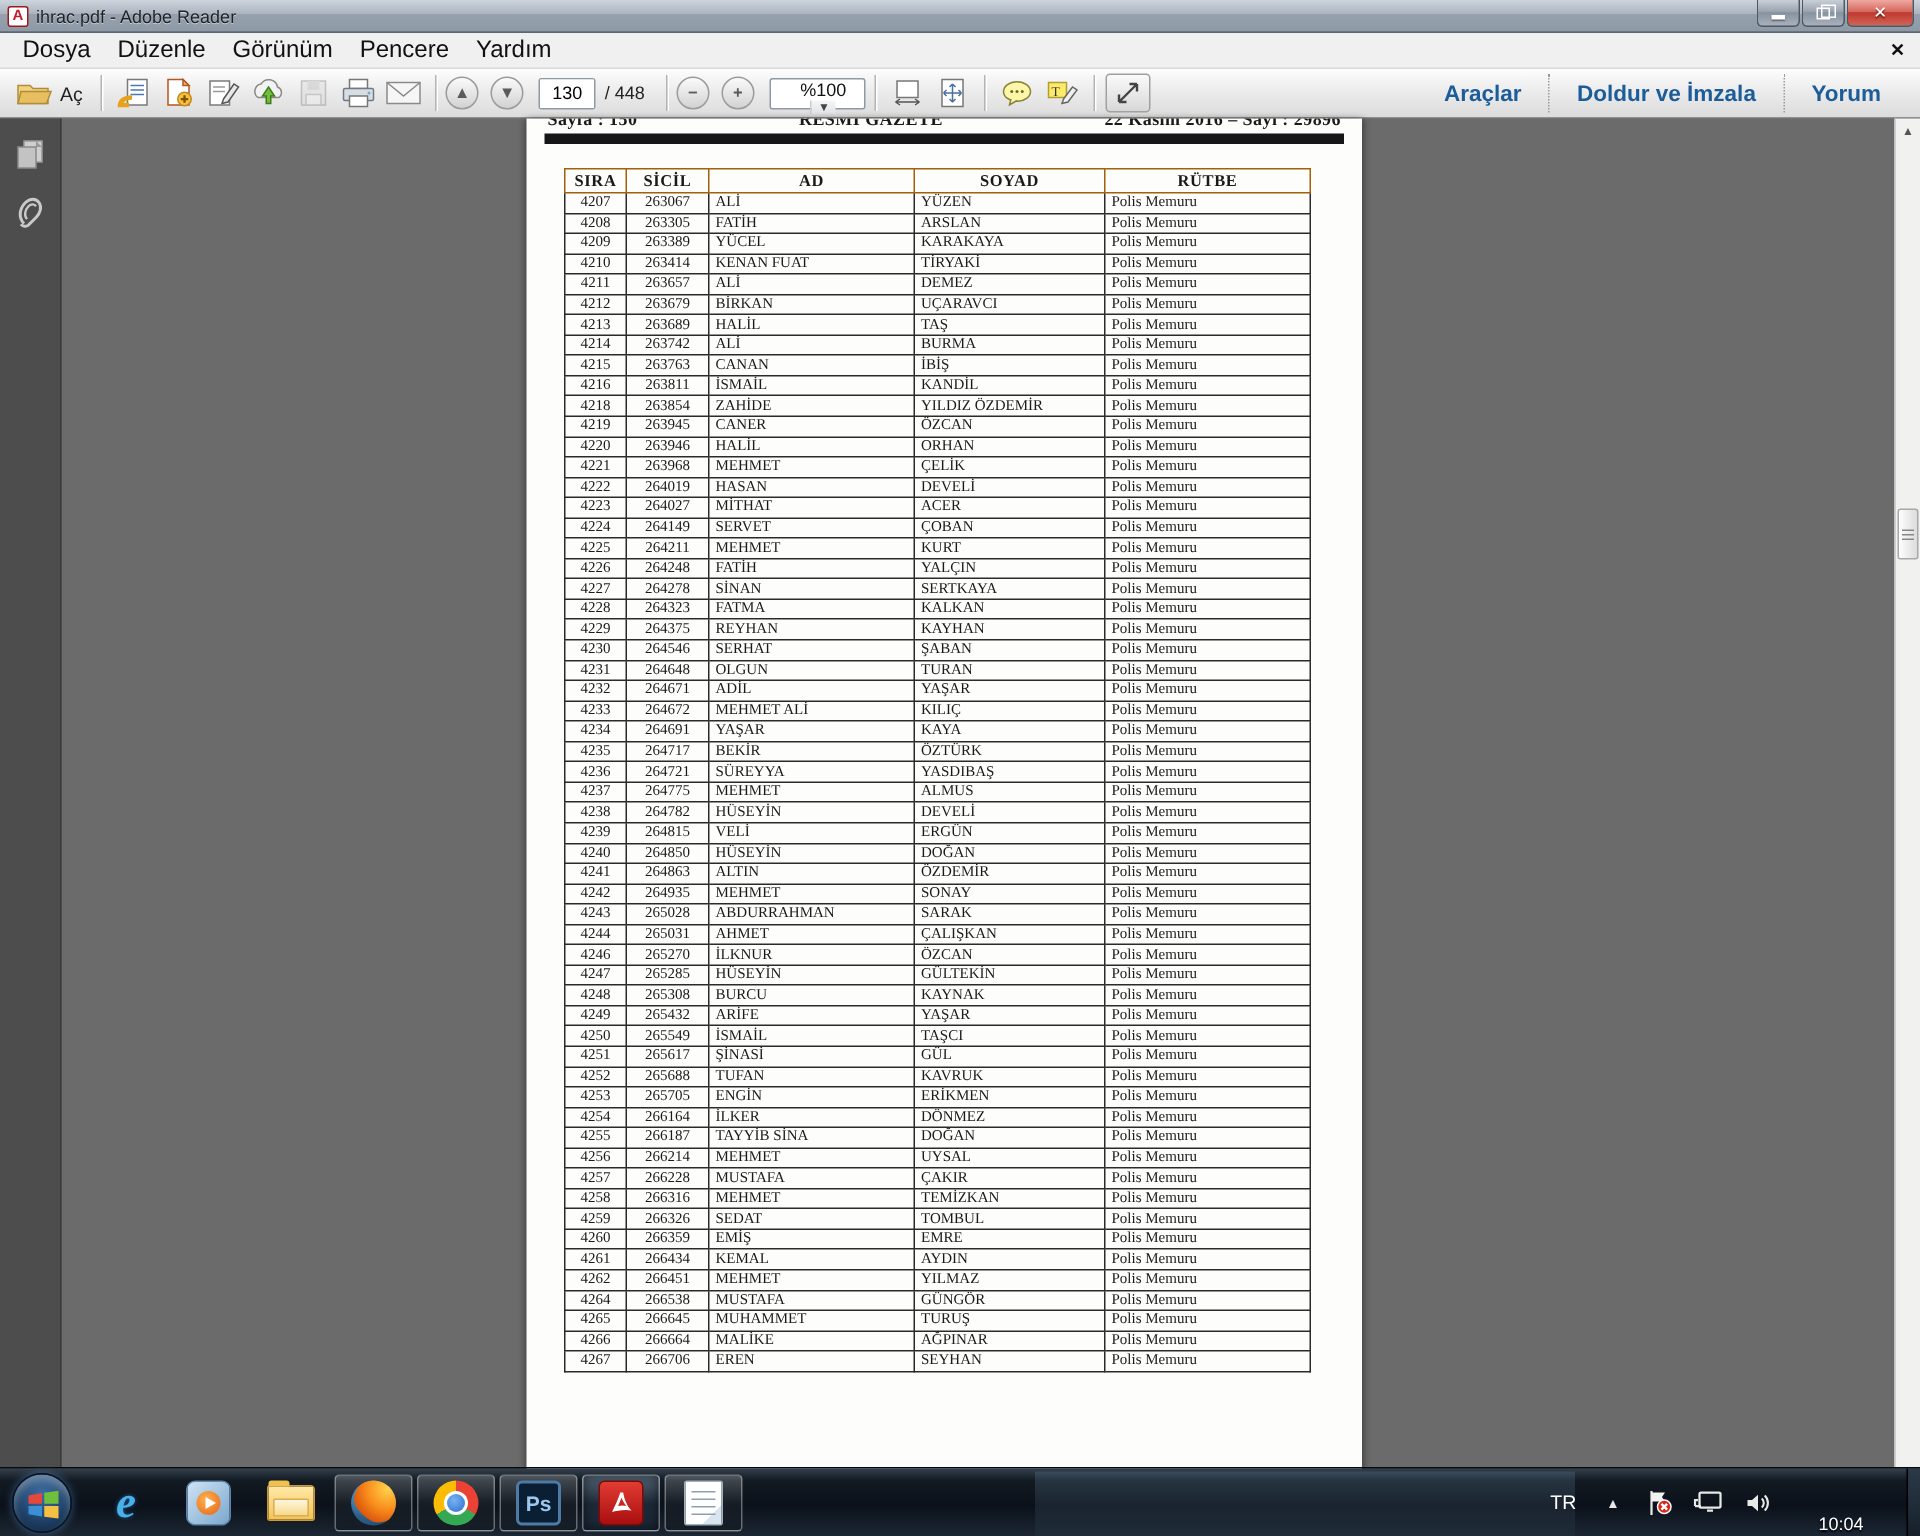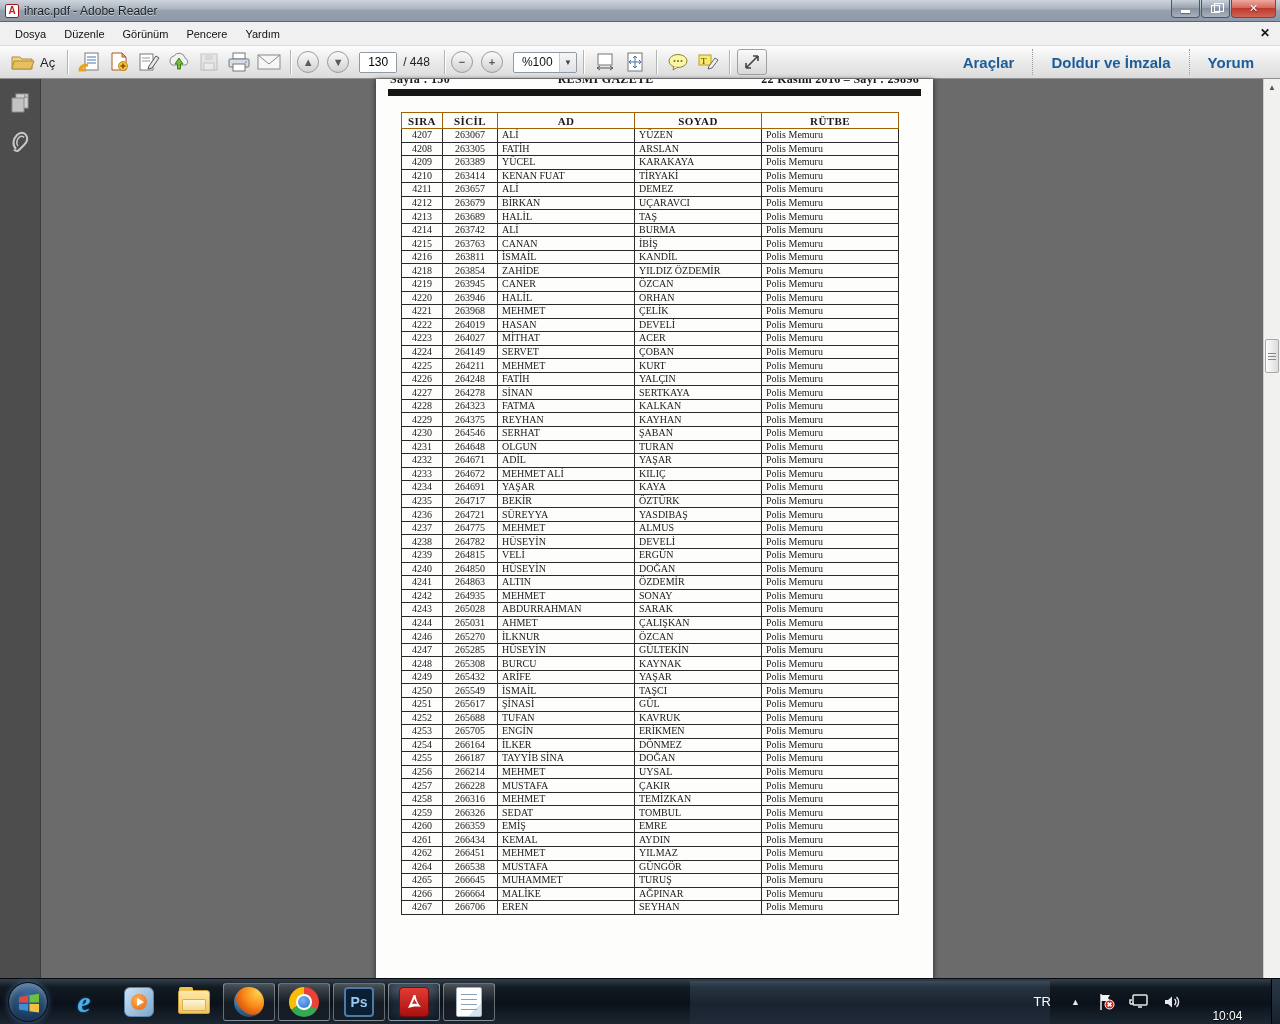--- a/index.html
+++ b/index.html
@@ -18,57 +18,57 @@
     justify-content:center; font-size:11px; color:#fff; background:linear-gradient(180deg,#c8cfd7,#9aa4b0 45%,#8792a0 50%,#a8b1bc);
     border-radius:0 0 4px 4px; margin-left:1px; text-shadow:0 1px 1px rgba(0,0,0,.5); }
   .winbtn.close { width:45px; background:linear-gradient(180deg,#f0a8a0,#d4695e 45%,#c0392e 50%,#d06458); }
   .minus-glyph { width:9px; height:3px; background:#fff; box-shadow:0 1px 1px rgba(0,0,0,.4); margin-top:6px; }
   .restore-glyph { width:9px; height:8px; border:1px solid #fff; position:relative; background:transparent; }
   .restore-glyph:before { content:""; position:absolute; left:2px; top:-3px; width:8px; height:7px; border:1px solid #fff; }
 
   
   .menubar { position:absolute; top:22px; left:0; right:0; height:24px; background:#f0f0f0;
     border-bottom:1px solid #d9d9d9; display:flex; align-items:center; padding-left:6px; }
-  .menu-item { font-size:11px; color:#111; padding:4px 9px; }
+  .menu-item { font-size:16px; color:#111; padding:4px 9px; }
   .menu-close-x { position:absolute; right:10px; top:4px; font-size:12px; font-weight:bold; color:#111; }
 
   
   .toolbar { position:absolute; top:46px; left:0; right:0; height:33px;
     background:linear-gradient(180deg,#fdfdfd,#ececec 45%,#dcdcdc 100%);
     border-bottom:1px solid #8f8f8f; display:flex; align-items:center; padding:0 8px; }
   .tbtn { height:26px; min-width:28px; display:flex; align-items:center; justify-content:center; border-radius:3px; margin:0 1px; }
   .tbtn svg { display:block; }
   .tsep { width:1px; height:24px; background:#b4b4b4; margin:0 6px; box-shadow:1px 0 0 #fff; }
   .open-label { font-size:13px; color:#222; margin:0 6px 0 2px; }
   .page-box, .zoom-box { height:21px; background:#fff; border:1px solid #8f9aa5; border-radius:2px;
     font-size:12px; color:#111; display:flex; align-items:center; }
   .page-box input { width:36px; height:19px; border:none; outline:none; text-align:center; font-size:12px; font-family:"Liberation Sans",sans-serif; }
   .page-total { font-size:12px; color:#222; margin:0 8px 0 6px; white-space:nowrap; }
-  .zoom-box { padding-left:8px; width:64px; justify-content:space-between; }
+  .zoom-box { padding-left:8px; width:64px; justify-content:space-between;flex-direction:column; }
   .zoom-arrow { width:17px; height:19px; border-left:1px solid #c3cdd6; display:flex; align-items:center; justify-content:center;
     background:linear-gradient(180deg,#f6f6f6,#dfe3e7); font-size:8px; color:#444; }
   .nav-circle { width:22px; height:22px; border-radius:50%; background:linear-gradient(180deg,#fafafa,#d2d2d2);
     border:1px solid #9b9b9b; display:flex; align-items:center; justify-content:center; color:#5a5a5a; font-size:11px; font-weight:bold; }
   .toolbar-right { margin-left:auto; display:flex; align-items:center; height:100%; }
   .task-btn { font-size:15px; font-weight:bold; color:#1c5d99; padding:0 18px; white-space:nowrap; }
   .dotsep { width:1px; height:26px; border-left:1px dotted #9a9a9a; }
 
   
   .docarea { position:absolute; top:79px; left:0; right:0; bottom:46px; background:#6b6b6b; }
   .side-strip { position:absolute; left:0; top:0; bottom:0; width:41px; background:#4d4d4d; border-right:1px solid #3c3c3c; }
   .side-icon { width:24px; height:24px; margin:12px auto 14px auto; display:flex; align-items:center; justify-content:center; }
   .scrollbar { position:absolute; right:0; top:0; bottom:0; width:17px; background:#f1f1f0; border-left:1px solid #cfcfcf; }
   .scroll-up { height:17px; display:flex; align-items:center; justify-content:center; font-size:8px; color:#555; }
   .scroll-thumb { position:absolute; left:1px; right:1px; top:260px; height:34px; background:linear-gradient(90deg,#fdfdfd,#dcdcdc);
     border:1px solid #a8a8a8; border-radius:2px; display:flex; align-items:center; justify-content:center; }
   .thumb-grip { width:8px; height:7px; border-top:1px solid #888; border-bottom:1px solid #888; position:relative; }
   .thumb-grip:before { content:""; position:absolute; top:2px; left:0; right:0; border-top:1px solid #888; }
 
   
-  .page { position:absolute; left:376px; top:0; width:557px; bottom:-2px; background:#fdfdfc; overflow:hidden;
+  .page { position:absolute; left:351px; top:0; width:557px; bottom:-2px; background:#fdfdfc; overflow:hidden;
     box-shadow:2px 0 4px rgba(0,0,0,.3), -2px 0 4px rgba(0,0,0,.3); color:#1a1a1a;
     font-family:"Liberation Serif",serif; }
   .gaz-header { position:relative; margin-top:-7px; padding:0 14px; display:flex; justify-content:space-between;
     font-size:12px; font-weight:bold; letter-spacing:.3px; white-space:nowrap; }
   .gaz-rule { margin:2px 12px 0 12px; height:7px; background:#161616; }
   .doc-table { position:absolute; left:25px; top:33px; width:497px; border-collapse:collapse; table-layout:fixed;
     font-size:10px; }
   .doc-table th { border:1px solid #a16207; font-size:11px; font-weight:bold; height:16px; padding:0 2px;
     letter-spacing:.4px; }
   .doc-table td { border:1px solid #2a2a2a; height:13.55px; padding:0 4px; line-height:1;

